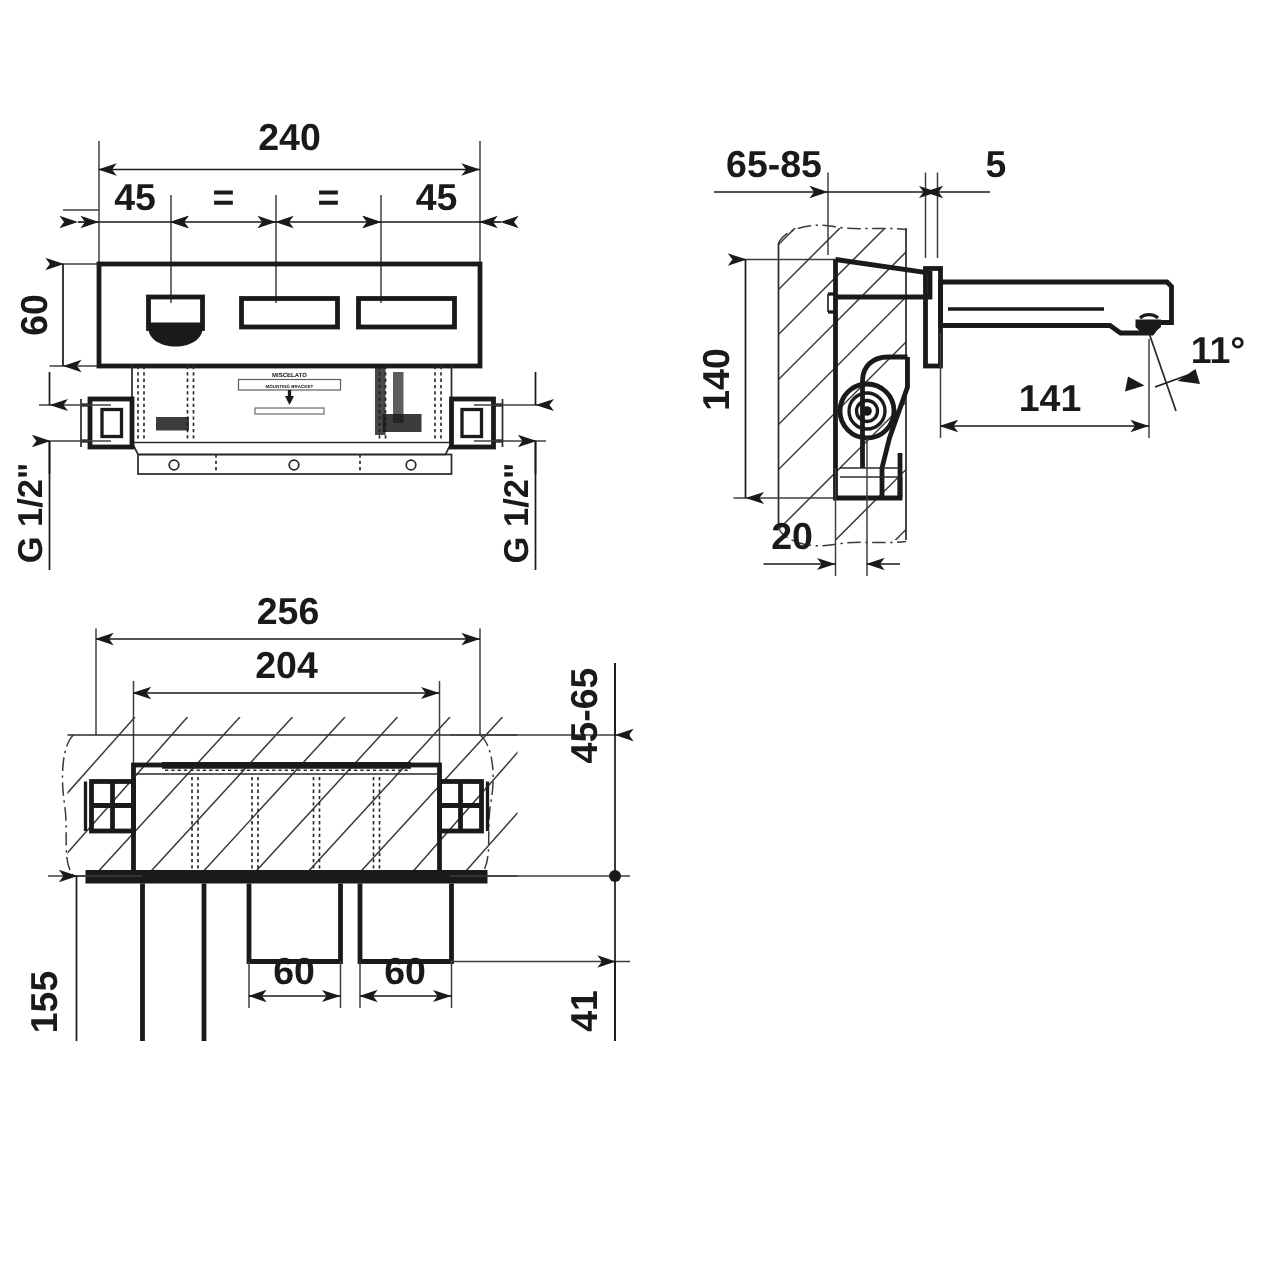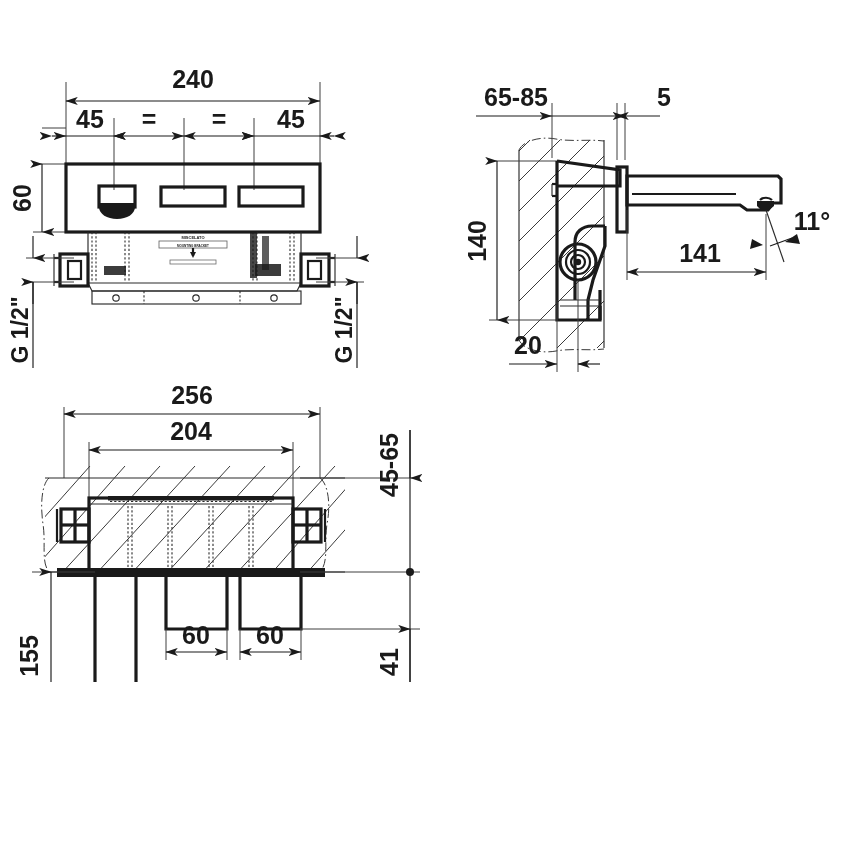--- a/index.html
+++ b/index.html
@@ -9,20 +9,21 @@
   }
   body {
     font-family: "Liberation Sans", sans-serif;
   }
   #sheet {
     position: relative;
     width: 850px;
     height: 682px;
     background: #ffffff;
     overflow: hidden;
+    margin-top: 12px;
   }
   svg#drawing {
     display: block;
     width: 850px;
     height: 850px;
   }
   .dimtext {
     font-family: "Liberation Sans", sans-serif;
     font-weight: bold;
     font-size: 25px;

